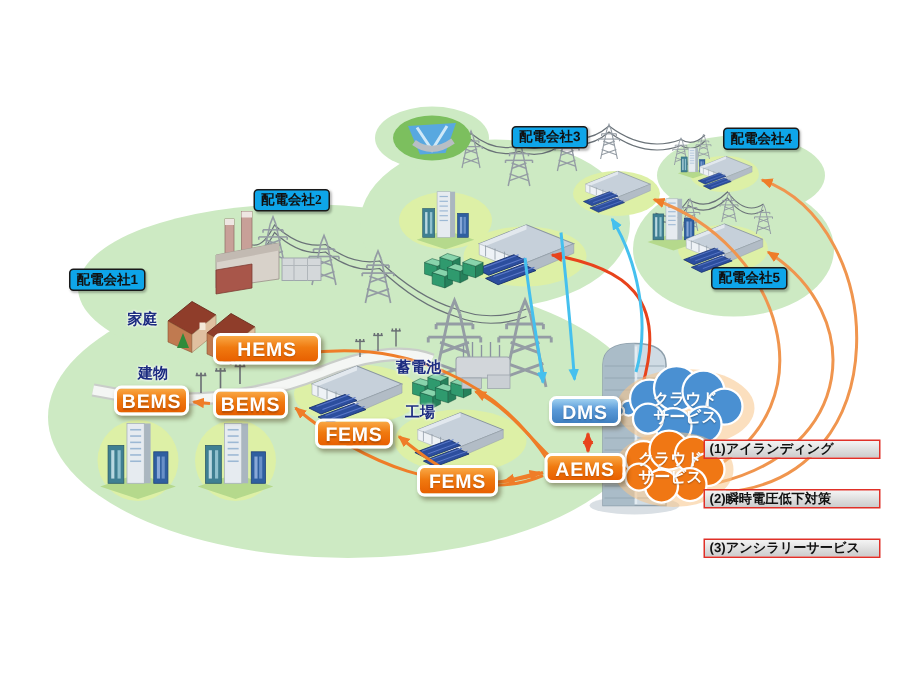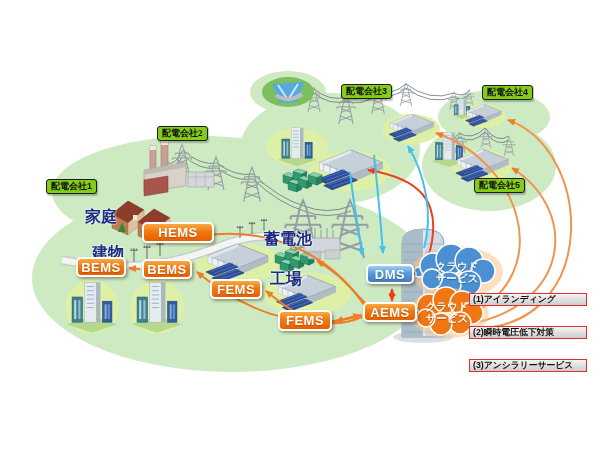--- a/index.html
+++ b/index.html
@@ -1,24 +1,24 @@
 <!DOCTYPE html>
 <html><head>
 <meta charset="utf-8">
 <style>
   html,body{margin:0;padding:0;background:#fff;}
   body{font-family:"Liberation Sans","DejaVu Sans",sans-serif;}
   .stage{position:relative;width:600px;height:450px;background:#fff;overflow:hidden;}
   .scene{position:absolute;left:0;top:0;}
 
-  .rlabel{position:absolute;background:#84cc16;border:1.4px solid #1a1a1a;border-radius:3px;
+  .rlabel{position:absolute;background:#0ea5e9;border:1.4px solid #1a1a1a;border-radius:3px;
     font-size:9px;font-weight:bold;color:#111;padding:1.5px 4px;white-space:nowrap;
     box-shadow:1px 1.2px 1.5px rgba(0,0,0,.25);line-height:1.1;}
 
-  .slabel{position:absolute;color:#1c2c80;font-weight:bold;font-size:16px;white-space:nowrap;
+  .slabel{position:absolute;color:#1c2c80;font-weight:bold;font-size:10px;white-space:nowrap;
     text-shadow:0 0 2px #fff,0 0 2px #fff;line-height:1;}
 
   .ems{position:absolute;display:flex;align-items:center;justify-content:center;color:#fff;
     font-weight:bold;font-size:13px;border:2px solid #fff;border-radius:5px;letter-spacing:.5px;
     background:linear-gradient(180deg,#f9a845,#f07a10 45%,#e85f00);
     box-shadow:1.5px 2px 3px rgba(60,40,10,.4);text-shadow:0 1px 1px rgba(90,40,0,.35);
     box-sizing:border-box;line-height:1;}
   .ems.blue{background:linear-gradient(180deg,#9fd0f0,#5a9ad8 45%,#3f7fc0);
     text-shadow:0 1px 1px rgba(10,40,80,.35);}
 
@@ -308,28 +308,28 @@
           <circle cx="462" cy="303" r="12"></circle>
       <circle cx="472" cy="313" r="11"></circle>
           <circle cx="460" cy="323" r="11"></circle>
           <circle cx="441" cy="324" r="11"></circle>
       <circle cx="426" cy="318" r="9"></circle>
     </g>
   </g>
 </svg>
 
   <div class="rlabel" style="left:46px;top:179px;">配電会社1</div>
-  <div class="rlabel" style="left:157px;top:126px;font-family:Liberation Serif, serif;">配電会社2</div>
+  <div class="rlabel" style="left:169px;top:126px;font-family:Liberation Serif, serif;">配電会社2</div>
   <div class="rlabel" style="left:341px;top:84px;">配電会社3</div>
   <div class="rlabel" style="left:455px;top:85px;margin-left:27px;">配電会社4</div>
   <div class="rlabel" style="left:447px;top:178px;margin-left:27px;">配電会社5</div>
 
   <div class="slabel" style="left:85px;top:209px;">家庭</div>
   <div class="slabel" style="left:92px;top:245px;">建物</div>
-  <div class="slabel" style="left:264px;top:231px;">蓄電池</div>
+  <div class="slabel" style="left:264px;top:241px;">蓄電池</div>
   <div class="slabel" style="left:270px;top:271px;">工場</div>
 
   <div class="ems" style="left:142px;top:222px;width:72px;height:21px;">HEMS</div>
   <div class="ems" style="left:76px;top:257px;width:50px;height:20px;">BEMS</div>
   <div class="ems" style="left:142px;top:259px;width:50px;height:20px;">BEMS</div>
   <div class="ems" style="left:210px;top:279px;width:52px;height:20px;">FEMS</div>
   <div class="ems" style="left:278px;top:310px;width:54px;height:21px;">FEMS</div>
   <div class="ems blue" style="left:366px;top:264px;width:48px;height:20px;">DMS</div>
   <div class="ems" style="left:363px;top:302px;width:54px;height:20px;">AEMS</div>
 

